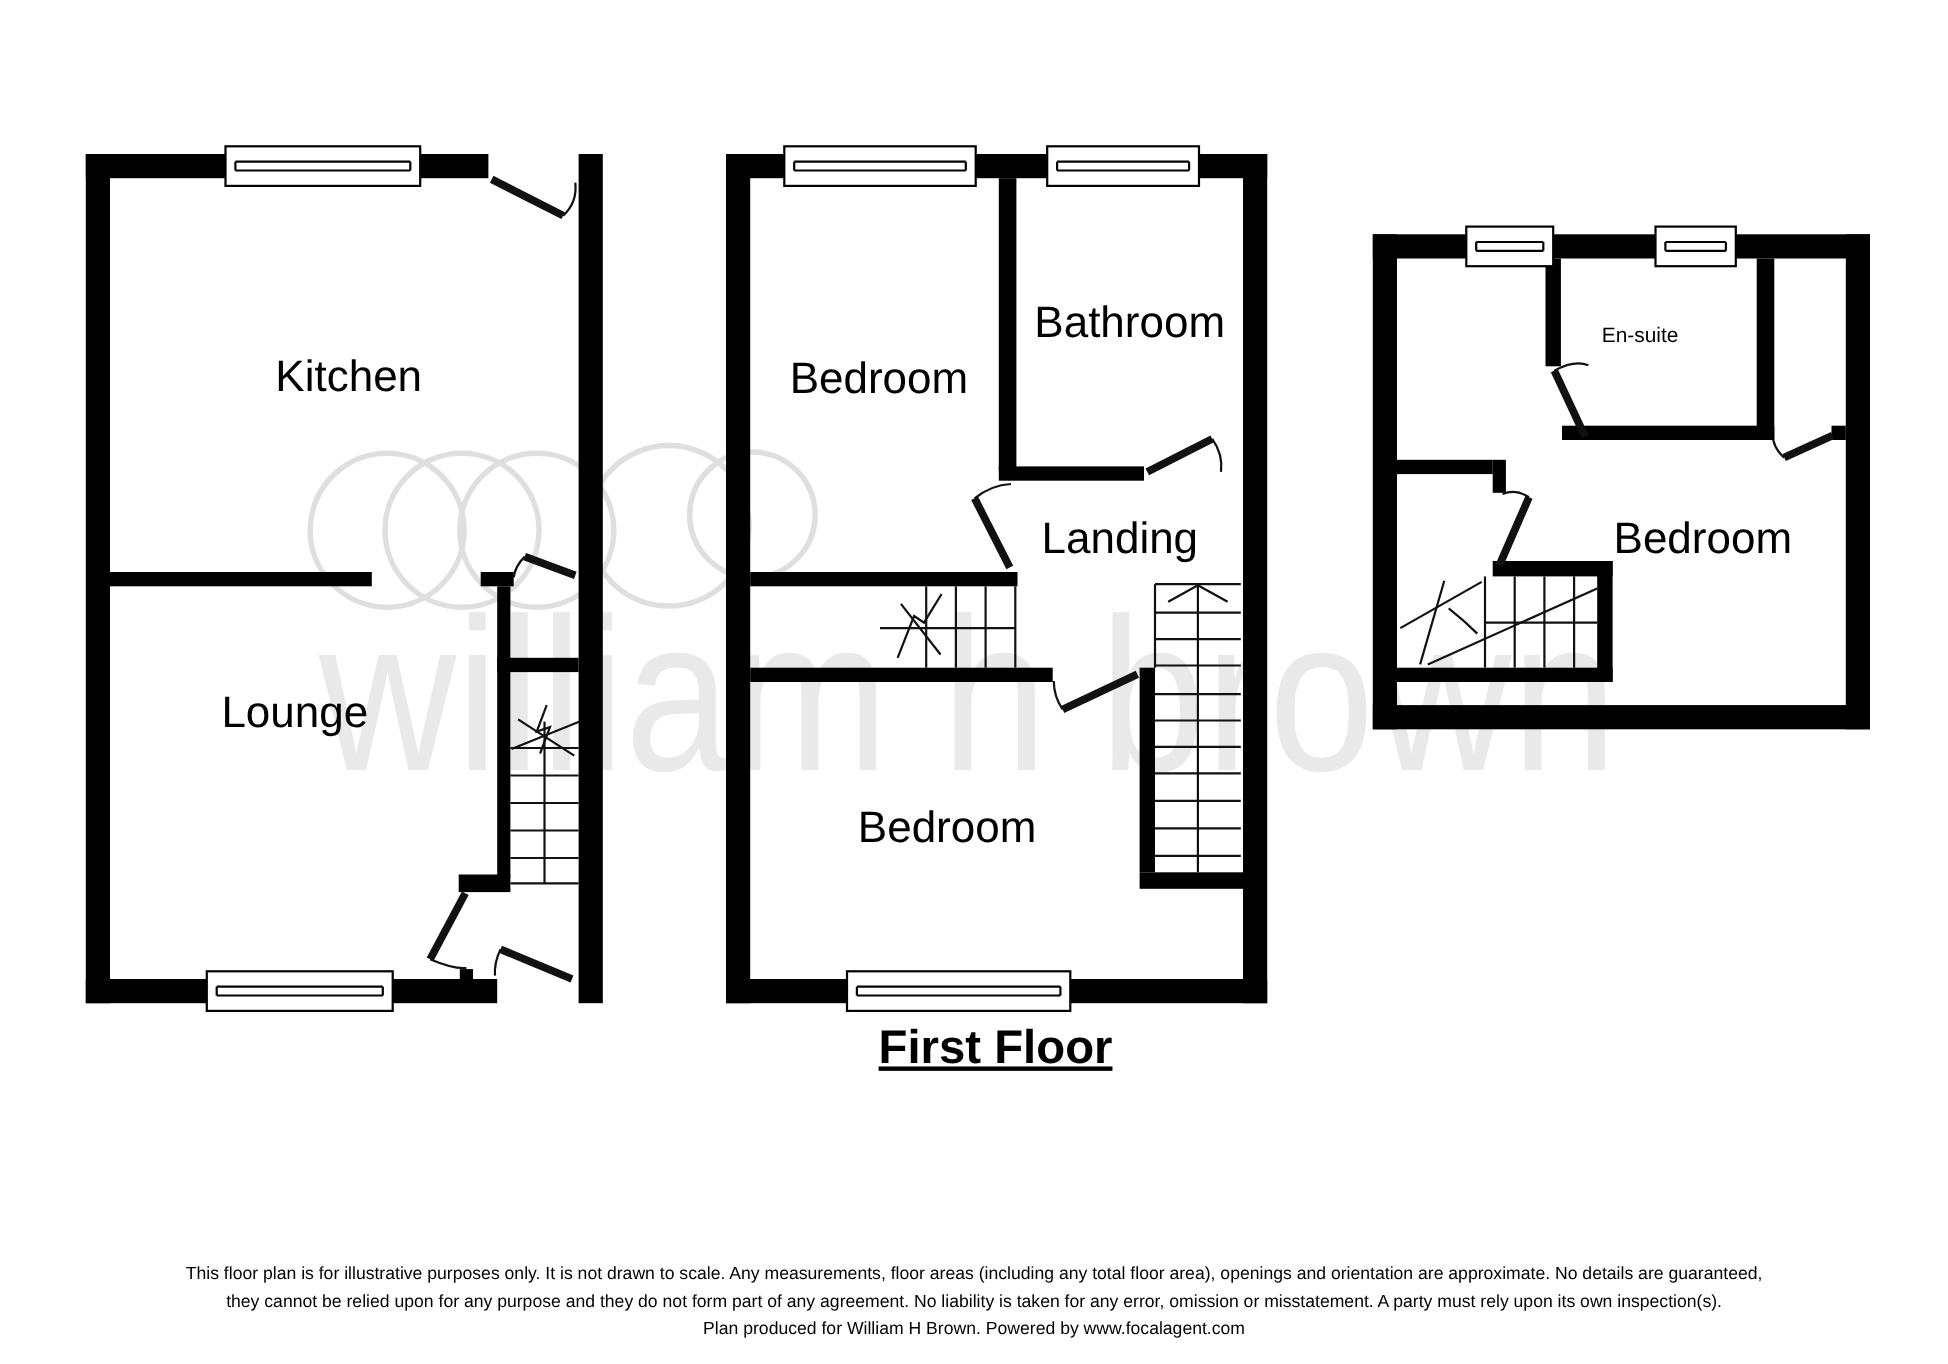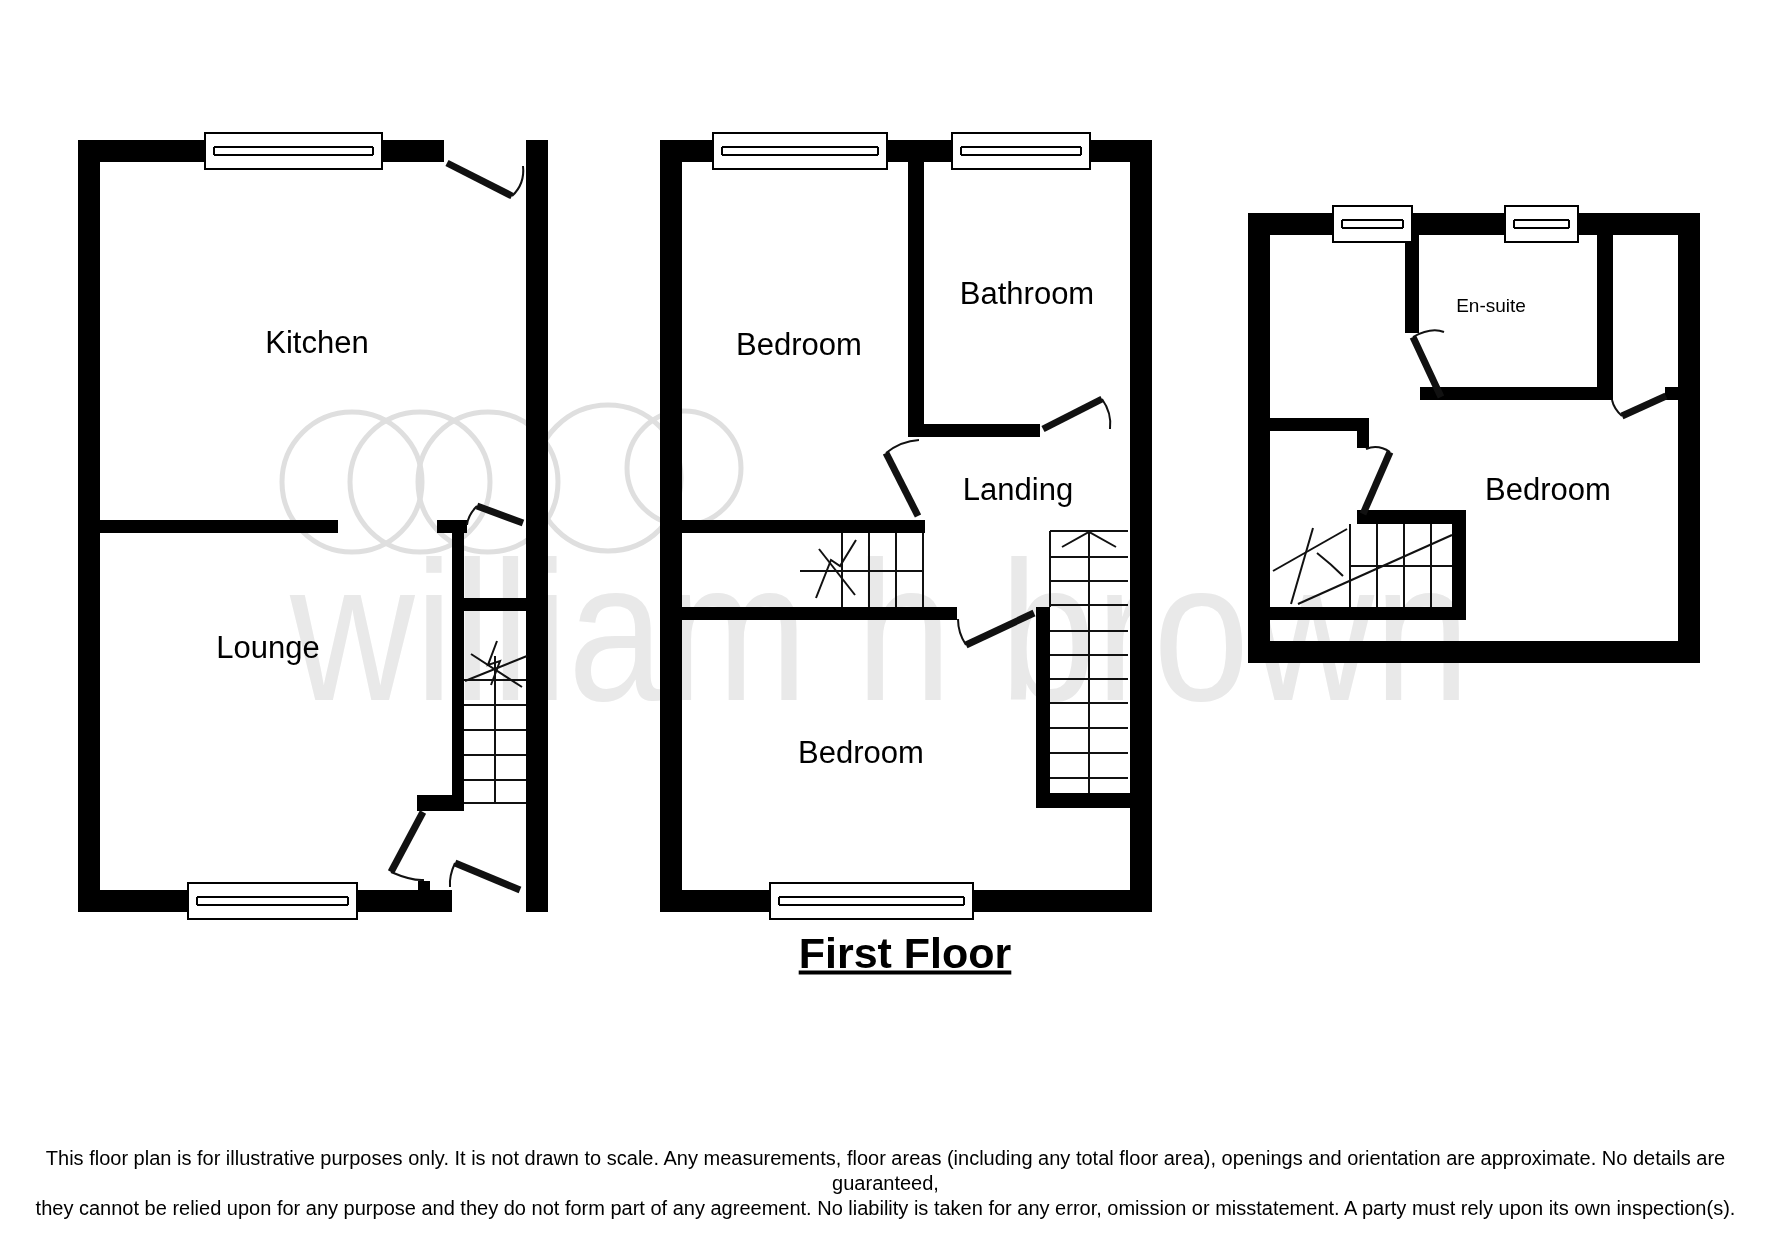--- a/index.html
+++ b/index.html
@@ -9,26 +9,26 @@
   .wall{fill:var(--wall-color,#000);}
   .win-frame{fill:#ffffff;stroke:var(--wall-color,#000);stroke-width:2;}
   .win-line{stroke:var(--wall-color,#000);stroke-width:2;fill:none;}
   .thin{stroke:#111;stroke-width:2;fill:none;}
   .leaf{stroke:#111;stroke-width:7;fill:none;stroke-linecap:butt;}
   .arc{stroke:#111;stroke-width:2;fill:none;}
   .wm-ring{fill:none;stroke:var(--wm-ring-color,#dfdfdf);stroke-width:5;}
   .wm-text{fill:var(--wm-text-color,#e9e9e9);font-family:"Liberation Sans",sans-serif;
            font-size:198px;}
   .room-label{position:absolute;transform:translate(-50%,-50%);color:var(--label-color,#000);
-              font-size:31px;white-space:nowrap;}
+              font-size:40px;white-space:nowrap;}
   .room-label.small{font-size:19px;}
   .floor-title{position:absolute;transform:translate(-50%,-50%);color:var(--label-color,#000);
                font-size:43px;font-weight:bold;white-space:nowrap;}
   .disclaimer{position:absolute;left:0;top:1146px;width:1771px;text-align:center;
-              color:var(--label-color,#000);font-size:20px;line-height:25px;}
+              color:var(--label-color,#000);font-size:16px;line-height:25px;}
 </style>
 </head>
 <body>
 
 <div class="page">
 
   <svg class="layer" width="1771" height="1240" viewBox="0 0 1771 1240">
     <g>
       <circle class="wm-ring" cx="352" cy="482" r="70"></circle>
       <circle class="wm-ring" cx="420" cy="482" r="70"></circle>
@@ -243,14 +243,15 @@
     <div class="room-label" style="left:861px;top:753px;">Bedroom</div>
     <div class="room-label small" style="left:1450px;top:306px;margin-left:41px;">En-suite</div>
     <div class="room-label" style="left:1548px;top:490px;">Bedroom</div>
 
     <div class="floor-title" style="left:905px;top:953px;text-decoration:underline;">First Floor</div>
   </div>
 
   <div class="disclaimer">
     <div>This floor plan is for illustrative purposes only. It is not drawn to scale. Any measurements, floor areas (including any total floor area), openings and orientation are approximate. No details are guaranteed,</div>
     <div>they cannot be relied upon for any purpose and they do not form part of any agreement. No liability is taken for any error, omission or misstatement. A party must rely upon its own inspection(s).</div>
+    <div>Plan produced for William H Brown. Powered by www.focalagent.com</div>
   </div>
 </div>
 
 </body></html>

